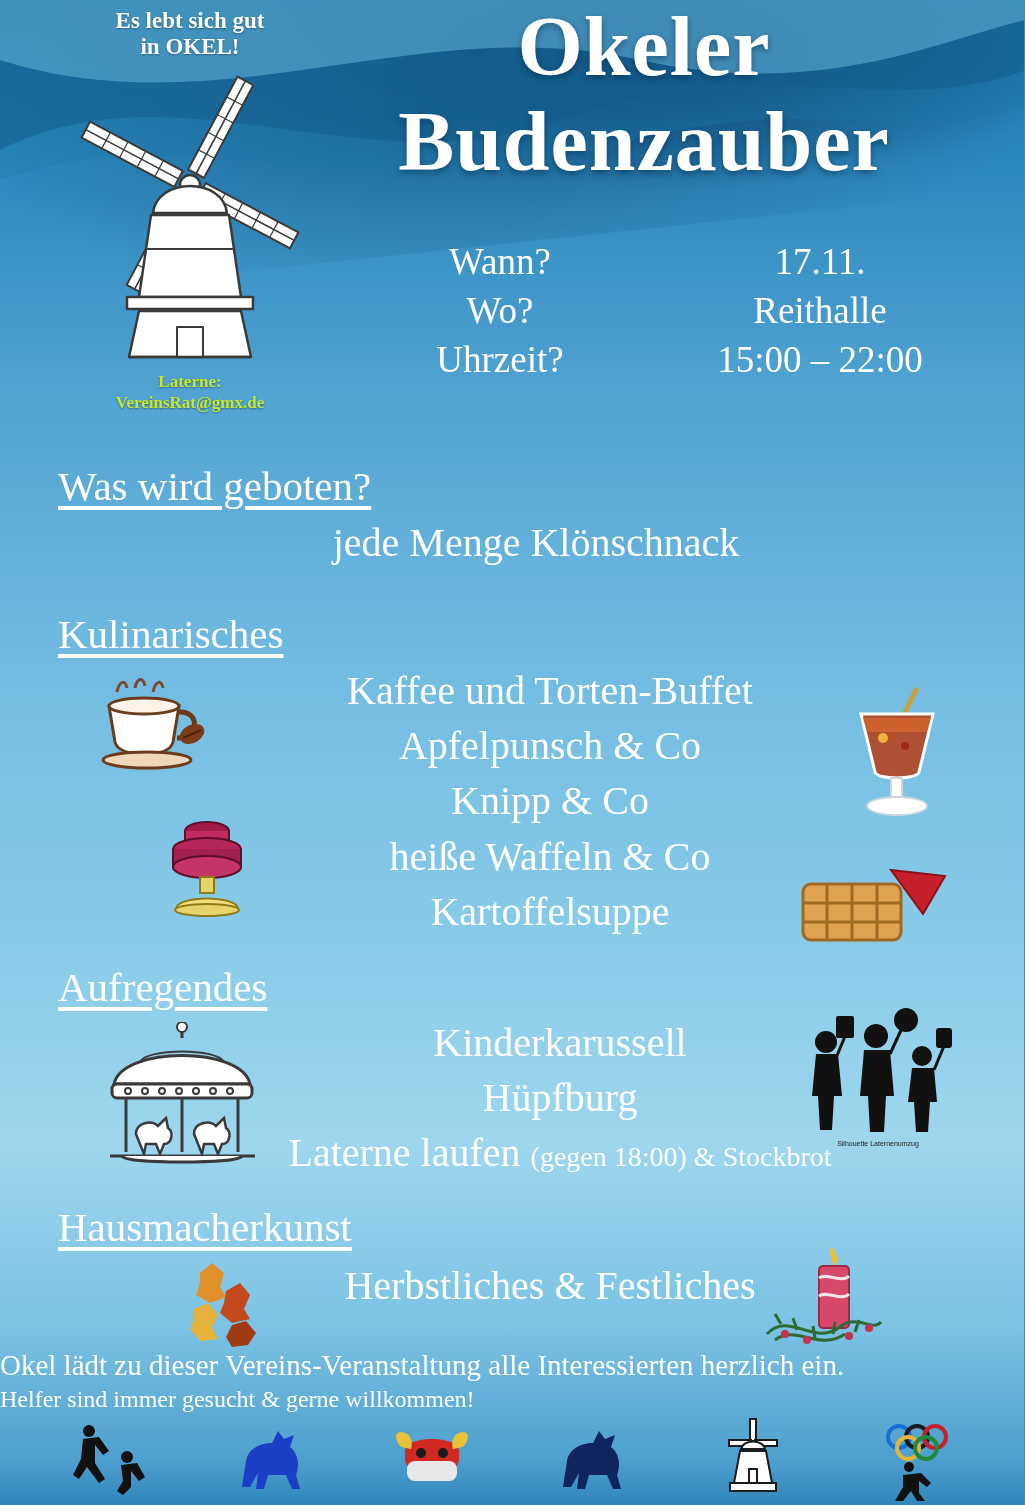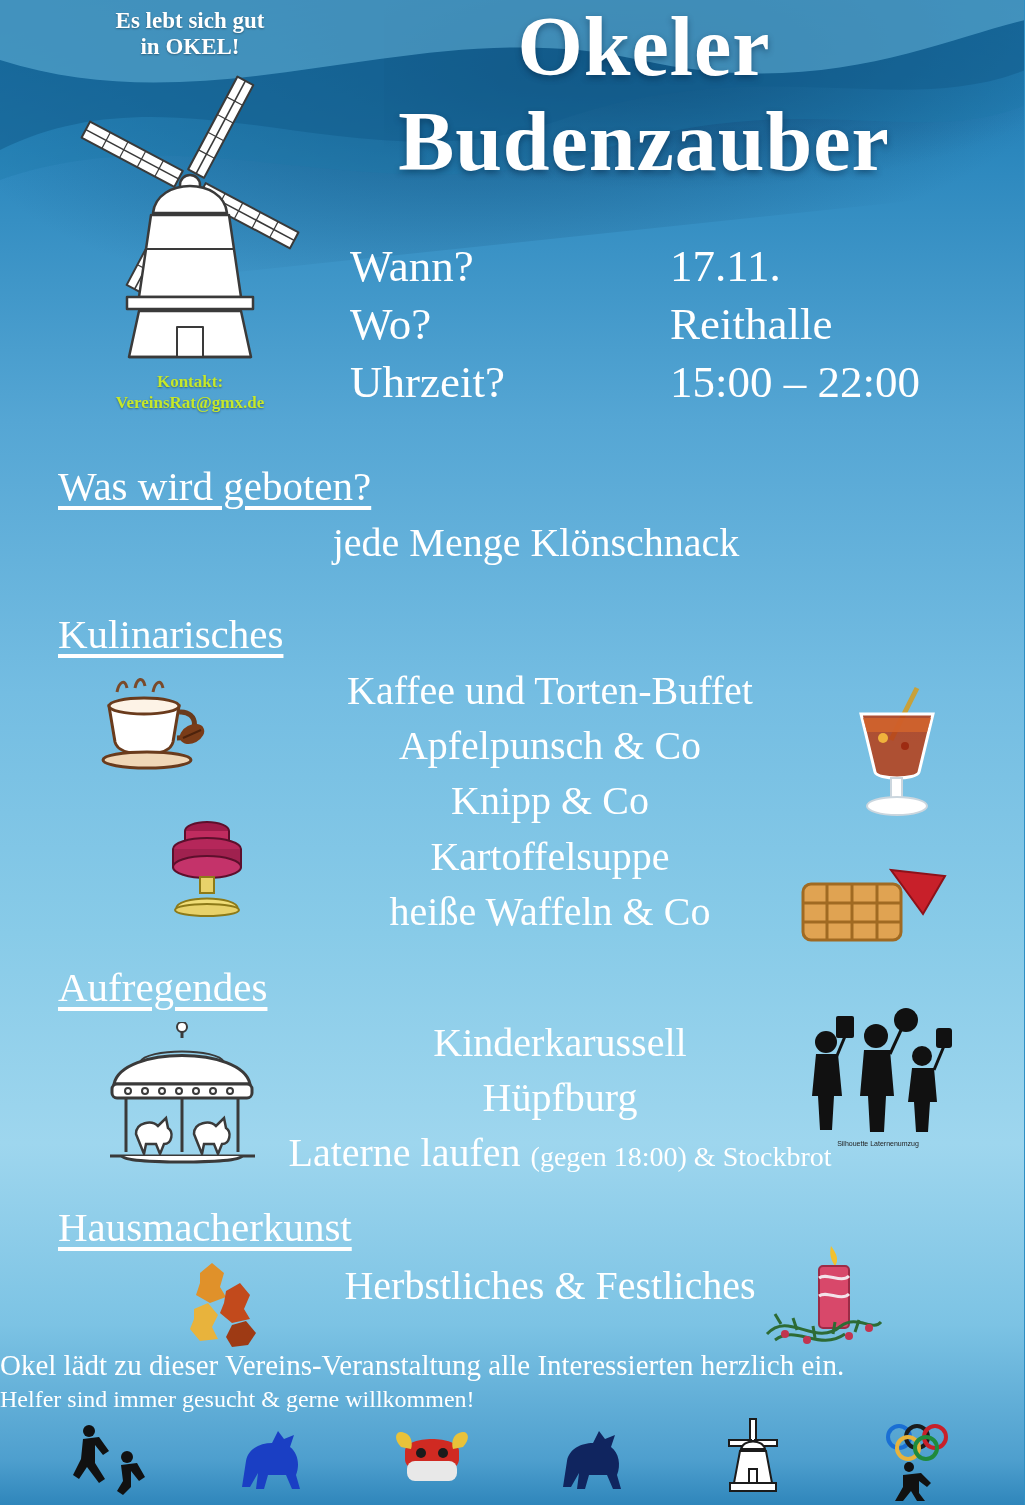--- a/index.html
+++ b/index.html
@@ -103,25 +103,26 @@
     line-height: 1.05;
     font-weight: bold;
     letter-spacing: 1px;
     margin-top: 10px;
     text-shadow: 0 3px 6px rgba(0,30,60,0.45);
   }
 
   
   .facts {
     position: absolute;
-    left: 350px; top: 240px;
+    left: 340px; top: 240px;
     width: 640px;
     color: #ffffff;
-    font-size: 45px;
+    font-size: 37px;
     z-index: 6;
+    text-align: center;
   }
   .fact-row {
     display: flex;
     margin-bottom: 6px;
   }
   .fact-q { width: 320px; }
   .fact-a { flex: 1; }
 
   
   .section-head {
@@ -257,21 +258,21 @@
 
         <path d="M62,232 L188,232 L188,244 L62,244 Z" fill="#ffffff" stroke="#3a3a3a" stroke-width="2.5"></path>
 
         <path d="M74,246 L176,246 L186,292 L64,292 Z" fill="#ffffff" stroke="#3a3a3a" stroke-width="2.5"></path>
         <rect x="112" y="262" width="26" height="30" fill="#ffffff" stroke="#3a3a3a" stroke-width="2"></rect>
         <line x1="64" y1="292" x2="186" y2="292" stroke="#3a3a3a" stroke-width="2.5"></line>
       </g>
     </svg>
 
     <div class="contact">
-      <div>Kontakt:</div>
+      <div>Laterne:</div>
       <div>VereinsRat@gmx.de</div>
     </div>
   </div>
 
   <div class="title-wrap">
     <div class="title-1">Okeler</div>
     <div class="title-2">Budenzauber</div>
   </div>
 
   <div class="facts">
@@ -292,22 +293,22 @@
   <div class="section-head" id="sec-geboten-head">Was wird geboten?</div>
   <div class="section-body" id="sec-geboten-body">
     <div>jede Menge Klönschnack</div>
   </div>
 
   <div class="section-head" id="sec-kulin-head">Kulinarisches</div>
   <div class="section-body" id="sec-kulin-body">
     <div>Kaffee und Torten-Buffet</div>
     <div>Apfelpunsch &amp; Co</div>
     <div>Knipp &amp; Co</div>
+    <div>heiße Waffeln &amp; Co</div>
     <div>Kartoffelsuppe</div>
-    <div>heiße Waffeln &amp; Co</div>
   </div>
 
   <div class="section-head" id="sec-aufreg-head">Aufregendes</div>
   <div class="section-body" id="sec-aufreg-body">
     <div>Kinderkarussell</div>
     <div>Hüpfburg</div>
     <div>
       <span>Laterne laufen</span>
       <span class="small-note">(gegen 18:00) &amp; Stockbrot</span>
     </div>

